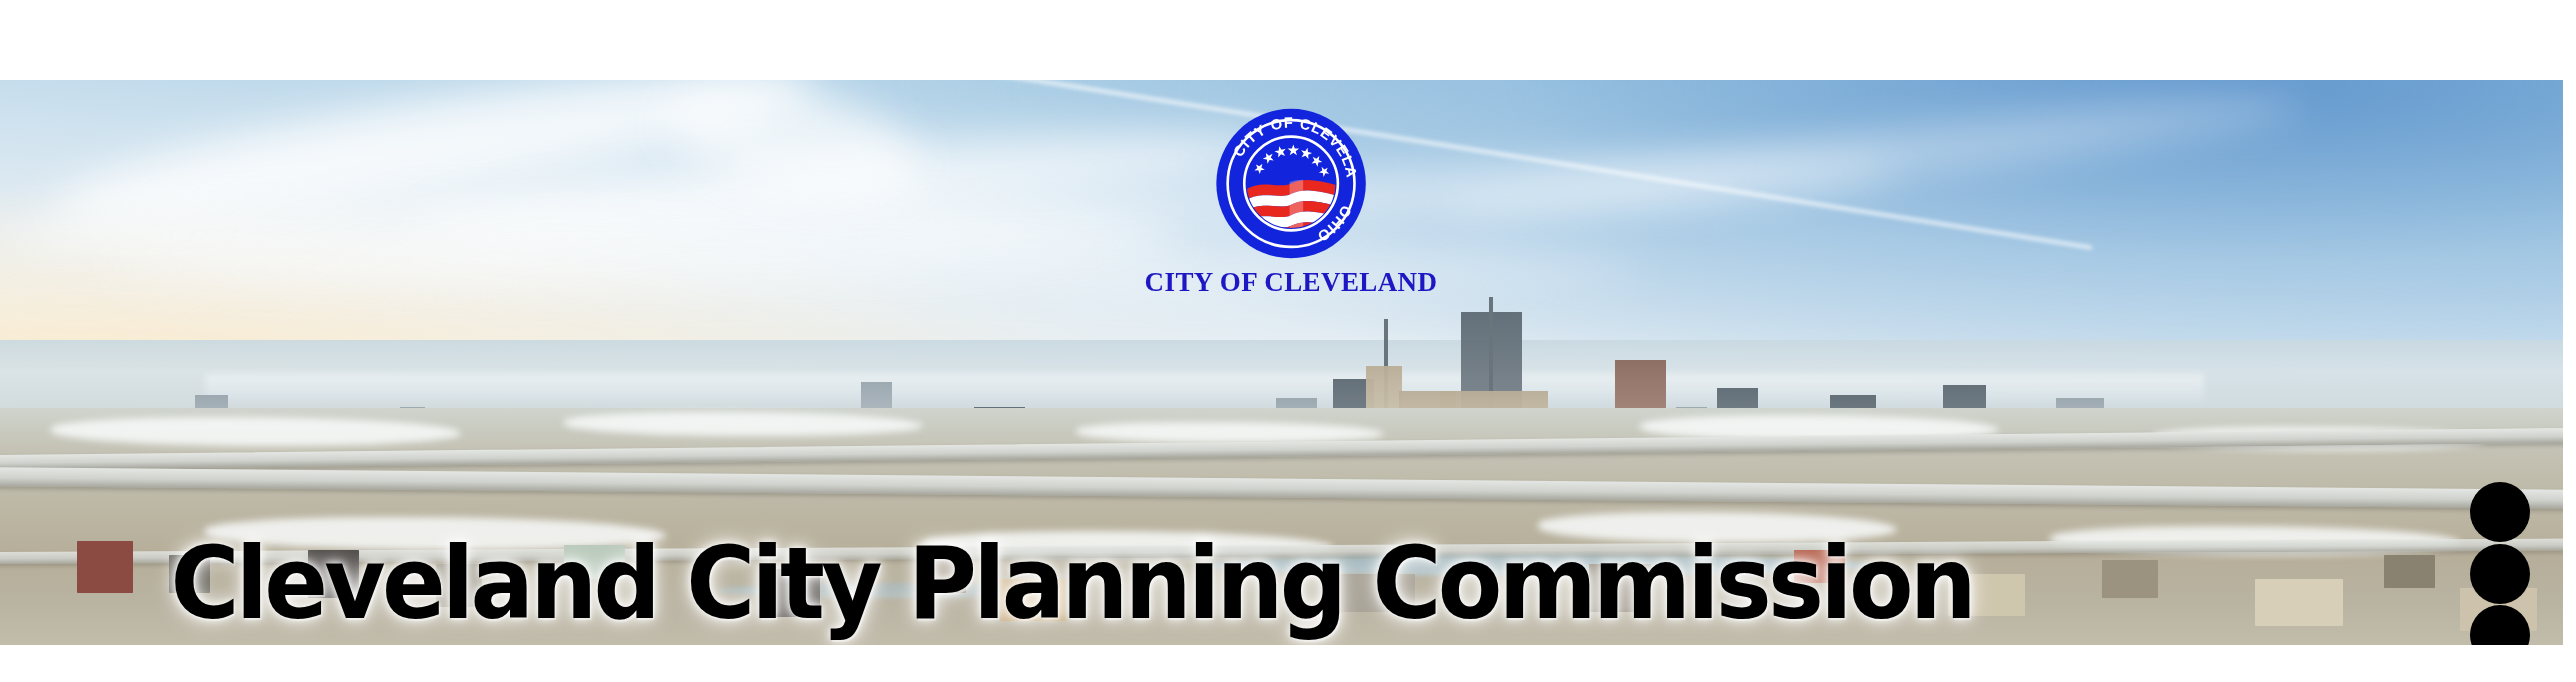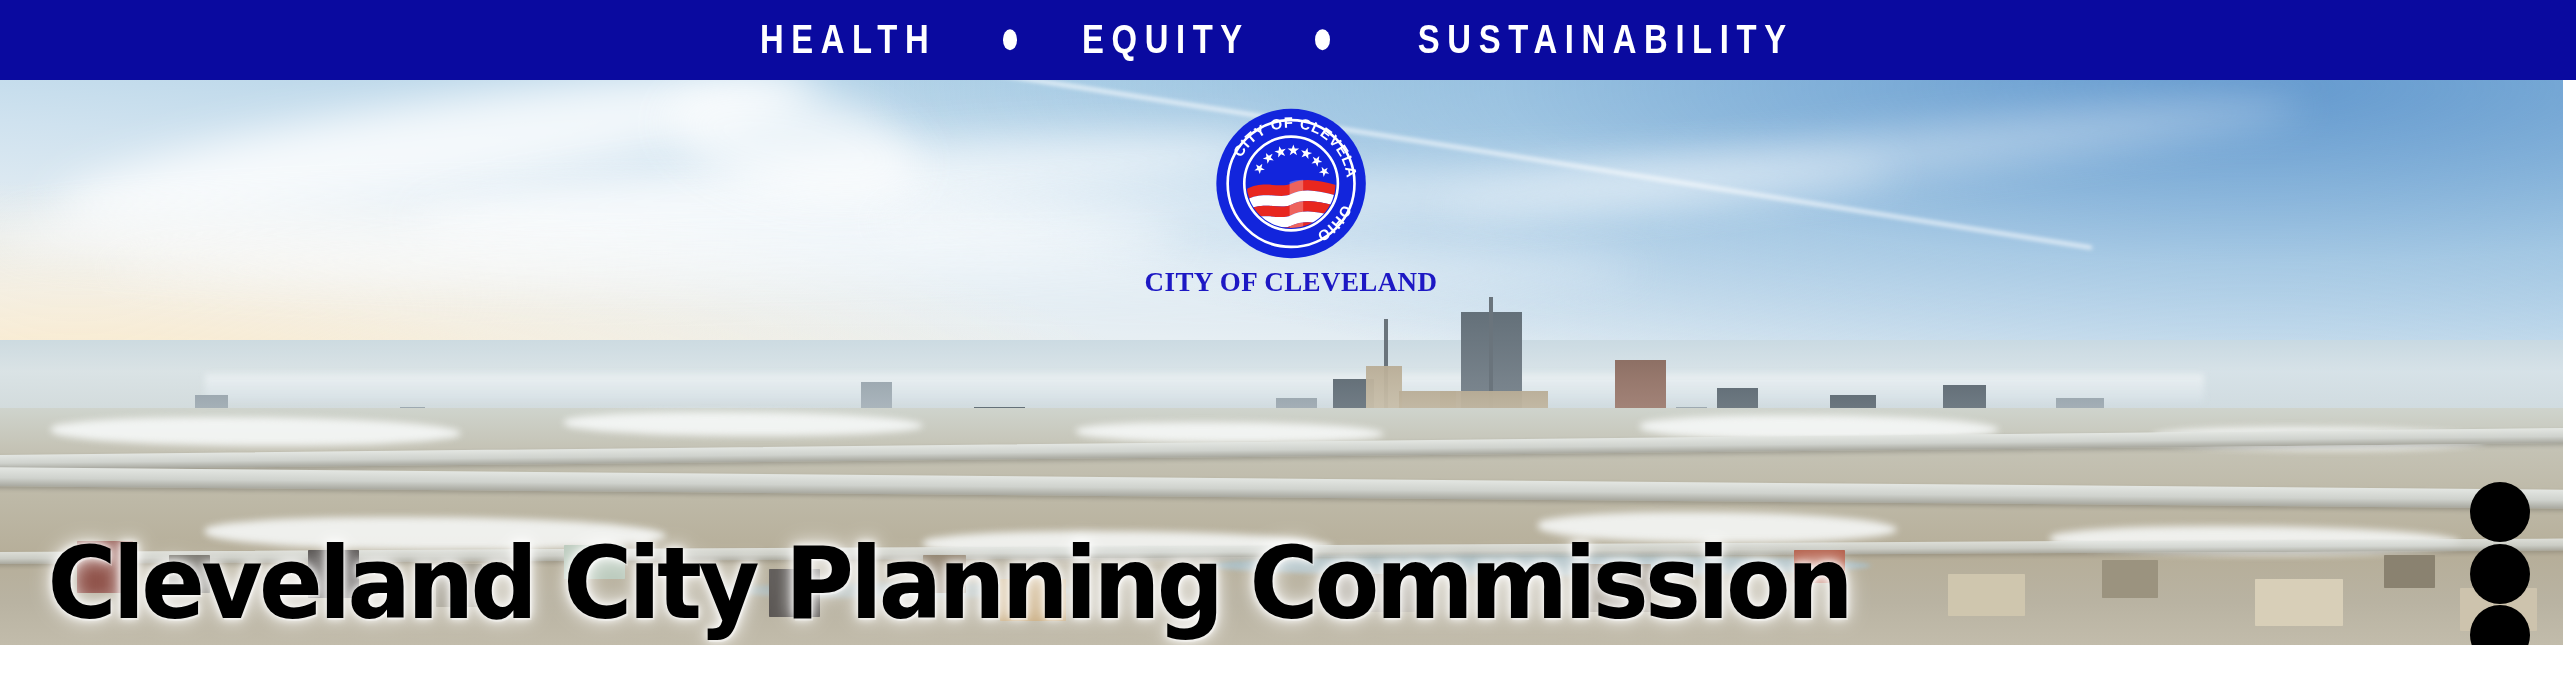--- a/index.html
+++ b/index.html
@@ -209,21 +209,21 @@
     color:#2a36b6;
     margin-top:3.1px;
   }
 
   
   .hero-title {
     position:absolute;
     left:0;
     top:454px;
     width:2143px;
-    text-align:left;
+    text-align:center;
     z-index:30;
     pointer-events:none;
   }
   .hero-title span {
     display:inline-block;
     font-family:"DejaVu Sans", sans-serif;
     font-weight:bold;
     font-size:99px;
     line-height:1;
     color:#000000;
@@ -259,29 +259,20 @@
     justify-content:center;
     cursor:pointer;
   }
   .social-btn svg { display:block; }
 </style>
 </head>
 <body>
 
 <div class="page">
 
-  <div class="tagline-bar">
-    <div class="tagline-inner">
-      <div class="tagline-word">HEALTH</div>
-      <div class="tagline-dot"></div>
-      <div class="tagline-word">EQUITY</div>
-      <div class="tagline-dot"></div>
-      <div class="tagline-word">SUSTAINABILITY</div>
-    </div>
-  </div>
 
   <div class="hero">
 
     <div class="sky">
       <div class="cloud c1"></div>
       <div class="cloud c2"></div>
       <div class="cloud c3"></div>
       <div class="cloud c4"></div>
       <div class="cloud c5"></div>
       <div class="cloud c6"></div>

